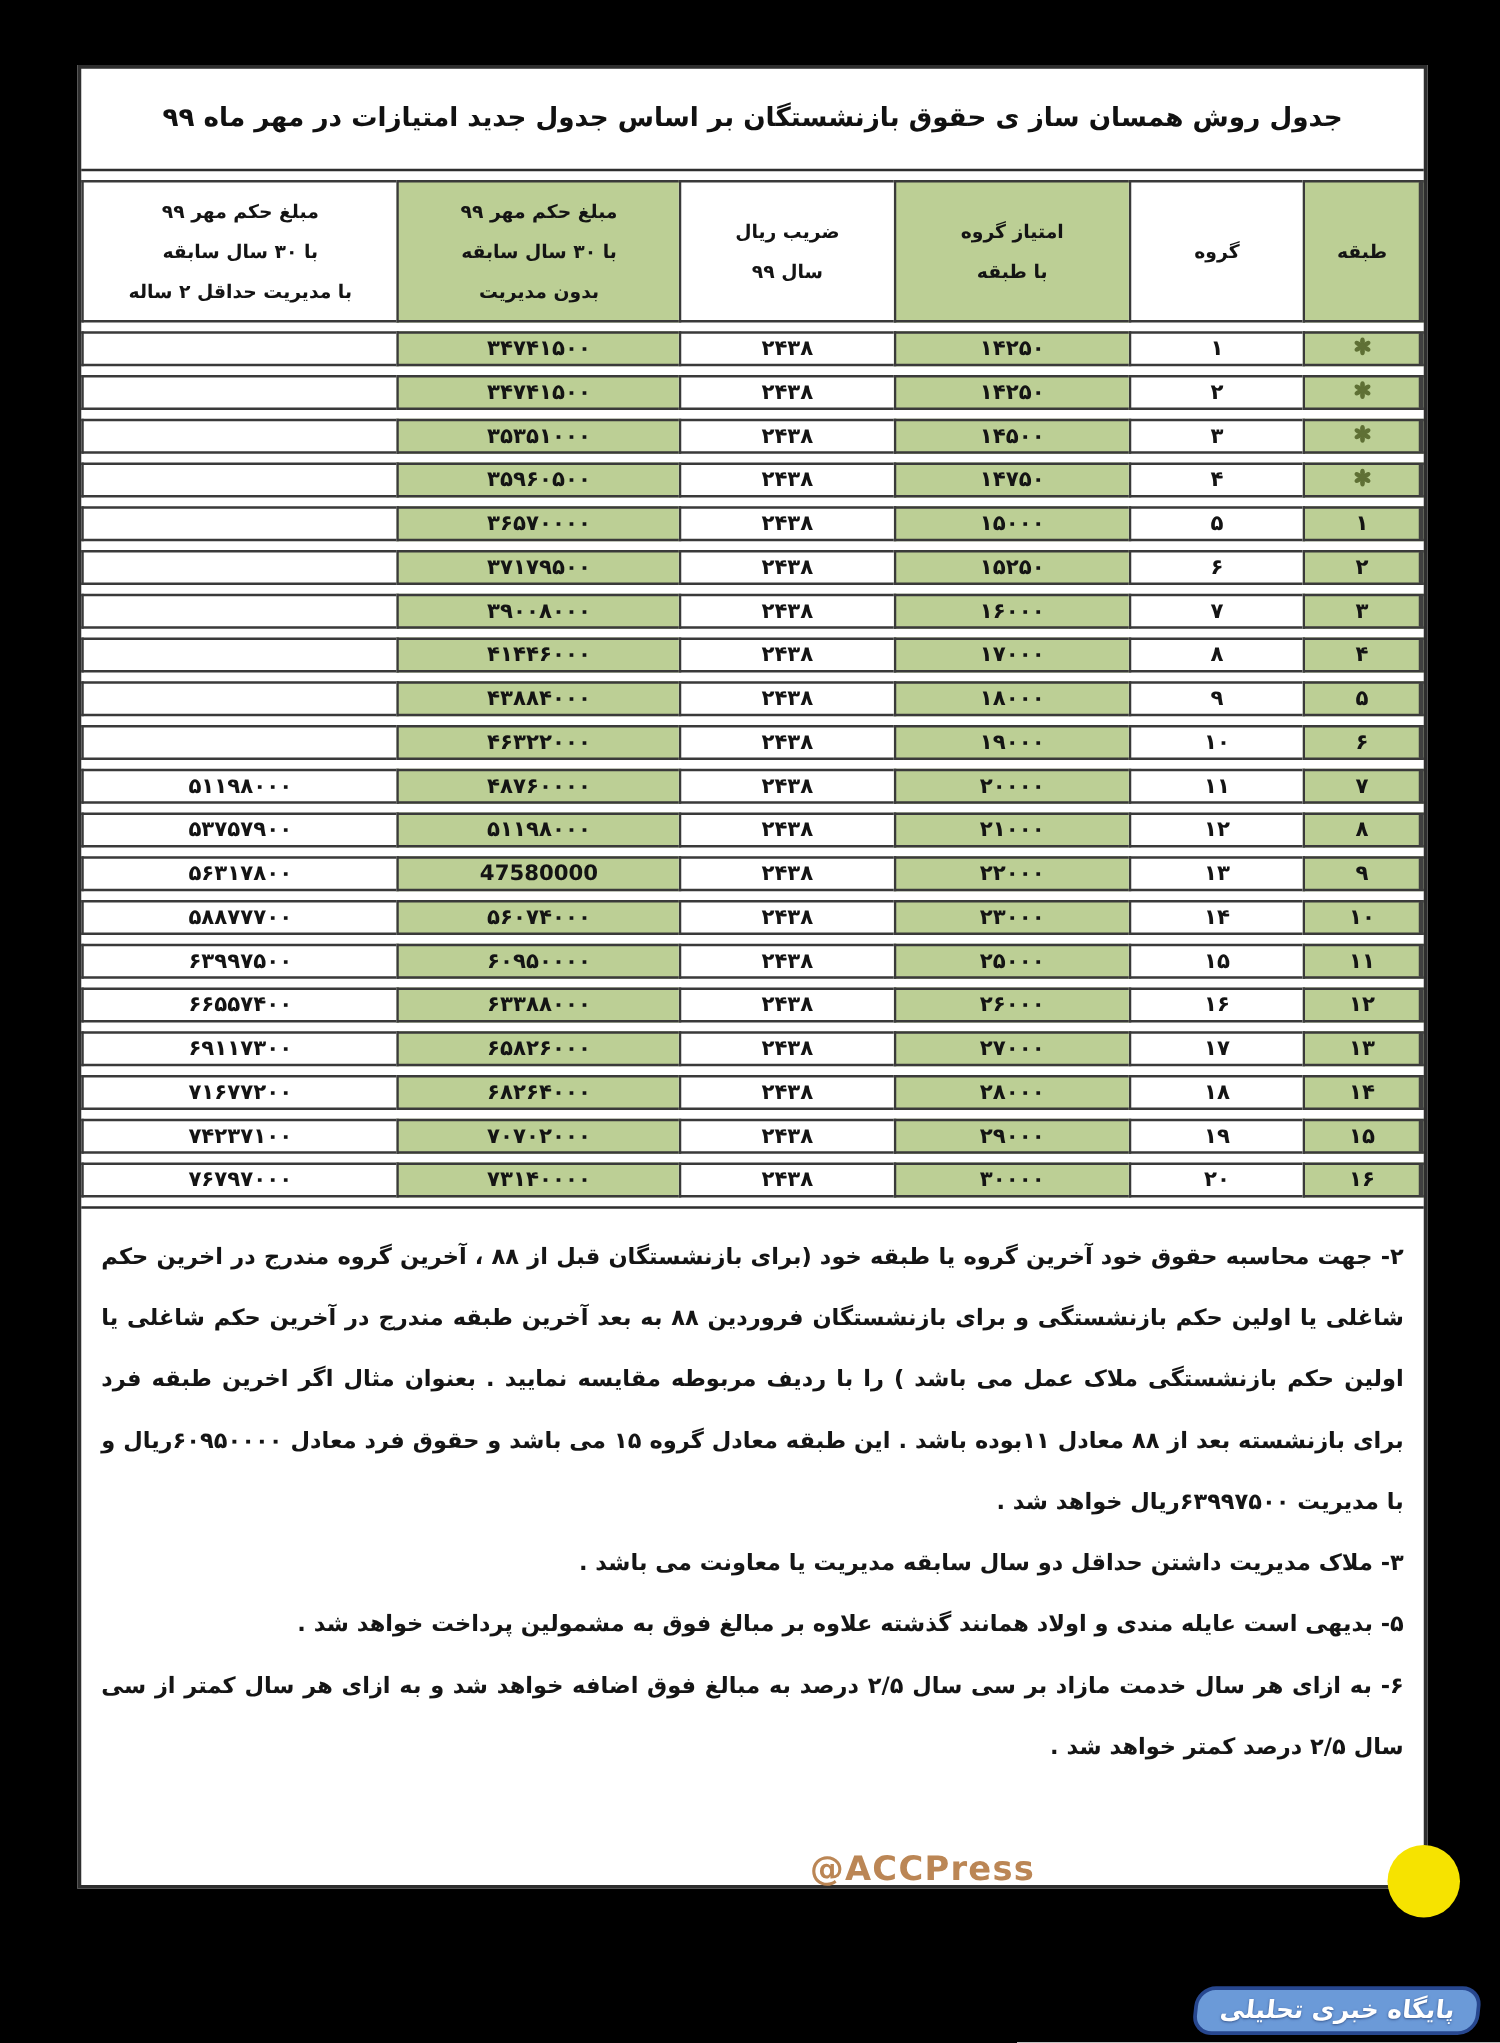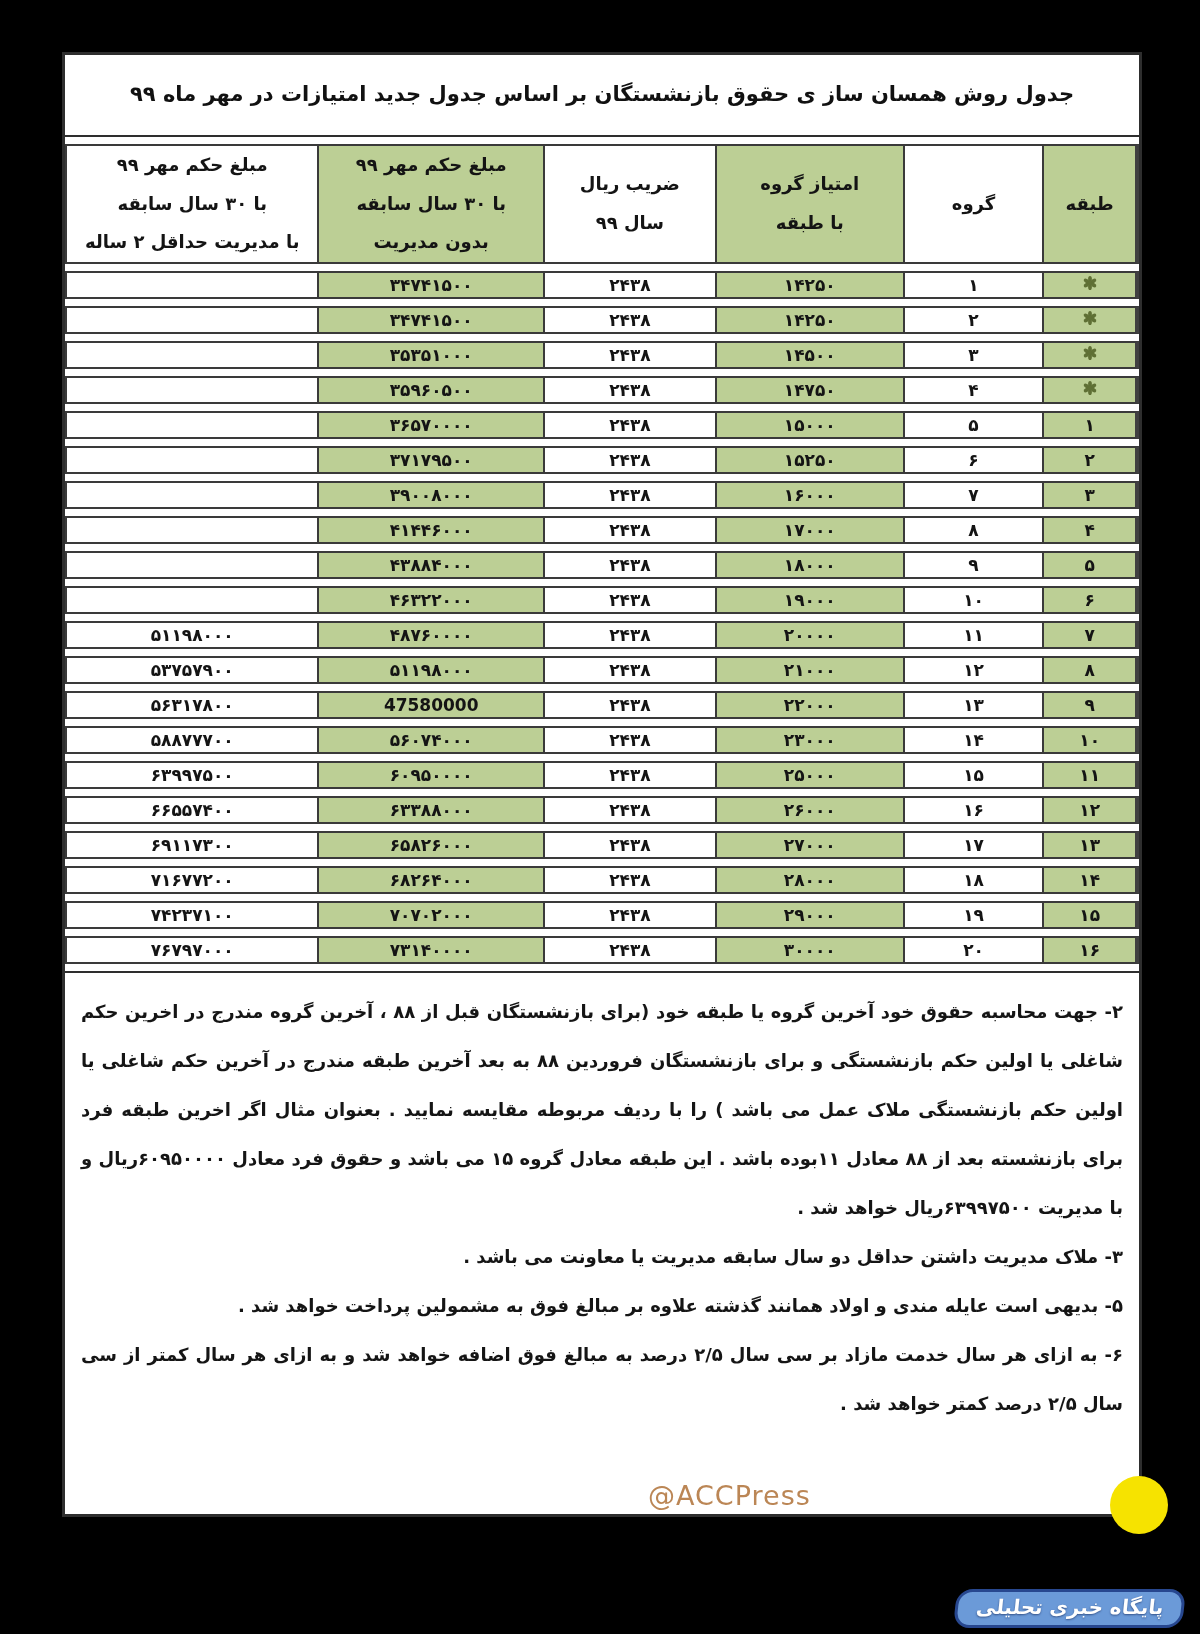--- a/index.html
+++ b/index.html
@@ -21,33 +21,33 @@
     width:100%; border-collapse:separate; border-spacing:0 7px;
     direction:rtl; table-layout:fixed;
   }
   table.main th, table.main td{
     border:2px solid #3a3a3a; border-right:none;
     text-align:center; vertical-align:middle;
     font-weight:bold; color:#141414; background:#ffffff;
     padding:0 4px; box-sizing:border-box; overflow:hidden;
   }
   table.main th:first-child, table.main td:first-child{ border-right:4px solid #404040; }
-  table.main th{ height:114px; font-size:18px; line-height:2.15; white-space:pre-line; }
+  table.main th{ height:114px; font-size:15px; line-height:2.15; white-space:pre-line; }
   table.main td{ height:28px; font-size:17px; }
   table.main th:nth-child(1), table.main td:nth-child(1),
   table.main th:nth-child(3), table.main td:nth-child(3),
   table.main th:nth-child(5), table.main td:nth-child(5){ background:#bccf95; }
   .notes{
     border-top:2px solid #2e2e2e; padding:14px 16px 86px 16px;
     font-weight:bold; font-size:18px; color:#151515;
   }
   .notes p{ margin:0; line-height:49px; text-align:justify; text-align-last:right; }
   .watermark{
     position:absolute; left:648px; top:1480px;
-    font-size:27px; font-weight:normal; letter-spacing:1px;
+    font-size:27px; font-weight:bold; letter-spacing:1px;
     direction:ltr;
   }
   
   .logo{ position:absolute; right:2px; bottom:0px; width:260px; height:158px; }
   .logo-dot{
     position:absolute; right:62px; top:0px; width:58px; height:58px;
     border-radius:50%; z-index:1;
   }
   .logo-name{
     position:absolute; right:6px; top:14px; z-index:2;

